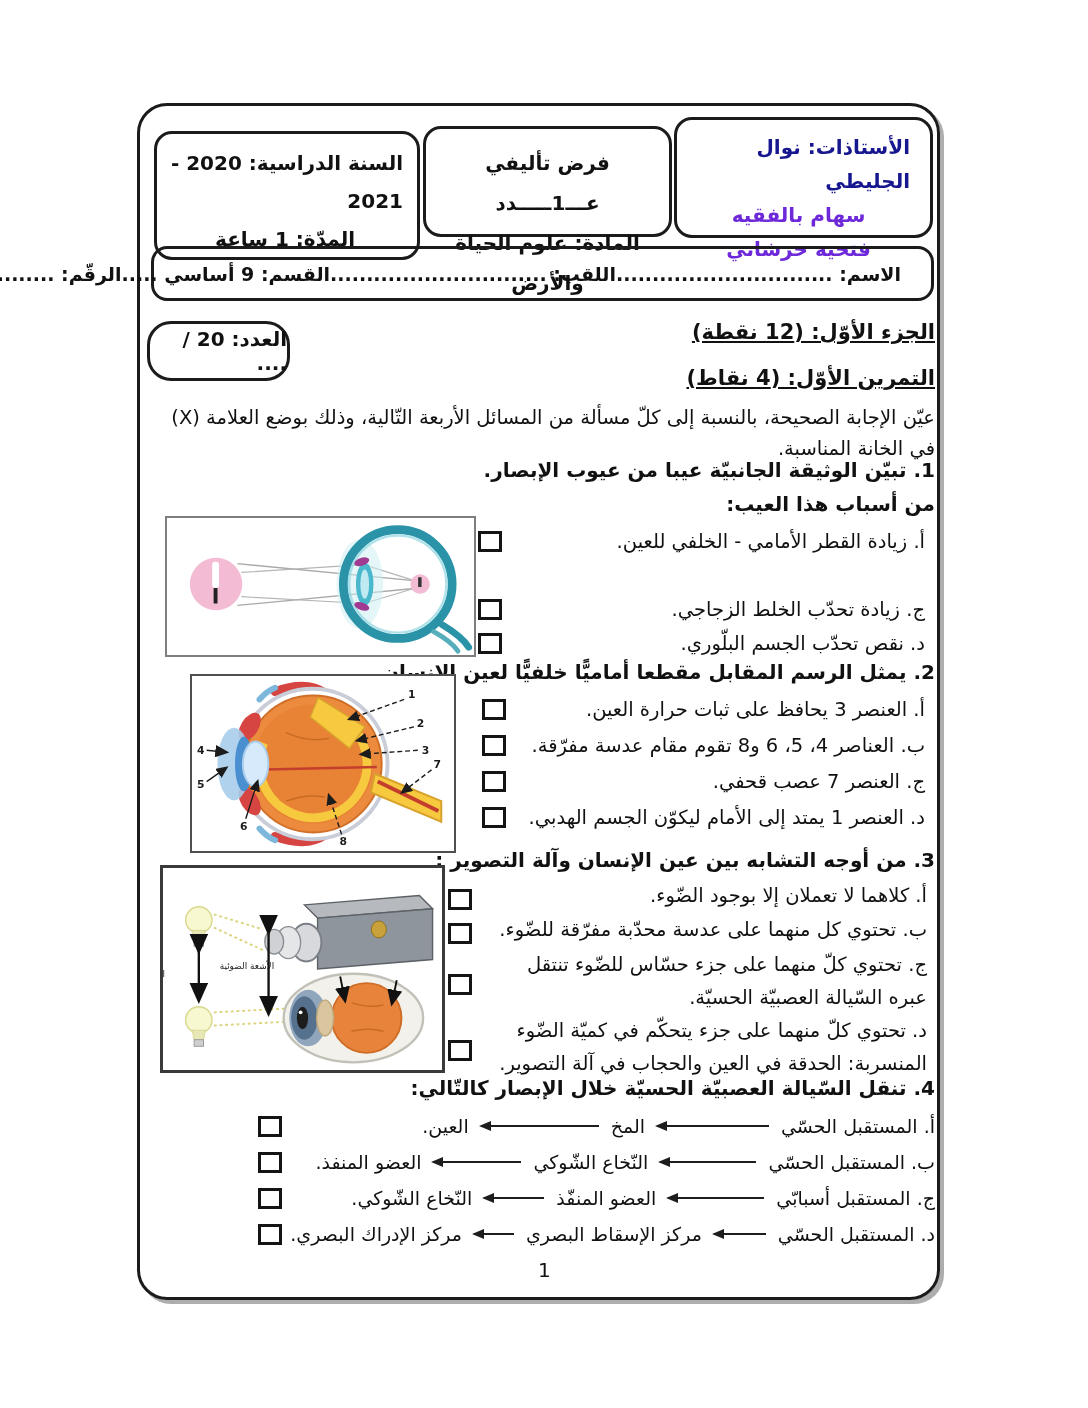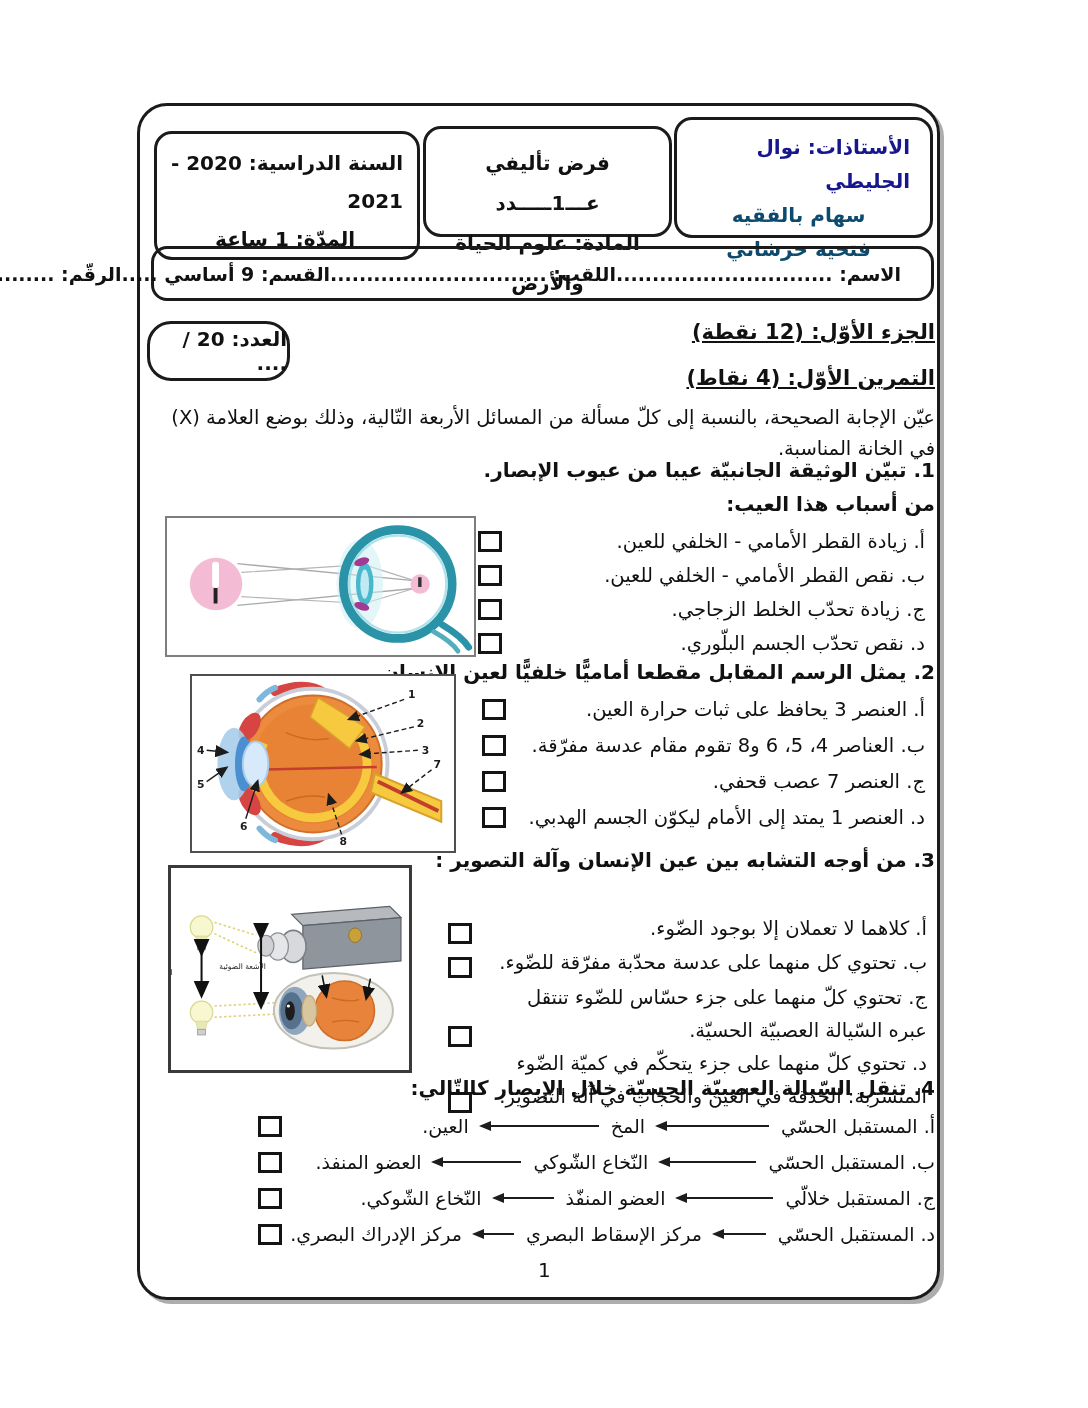--- a/index.html
+++ b/index.html
@@ -4,21 +4,21 @@
 <style>
   html,body{margin:0;padding:0;background:#ffffff;}
   .page{position:relative;width:1088px;height:1408px;background:#fff;overflow:hidden;
         font-family:"DejaVu Sans","Liberation Sans",sans-serif;color:#111;}
   .outer{position:absolute;left:137px;top:103px;width:797px;height:1191px;
          border:3px solid #1b1b1b;border-radius:30px;box-shadow:4px 4px 0 #adadad;}
   .hdr-box{position:absolute;border:3px solid #1b1b1b;border-radius:18px;background:#fff;
            box-sizing:border-box;font-weight:bold;}
   .teachers-box{left:674px;top:117px;width:259px;height:121px;padding:10px 20px 0 10px;}
   .teachers-box div{direction:rtl;text-align:right;font-size:20px;line-height:34px;}
-  .t-line2,.t-line3{color:#0c4a6e;text-align:center !important;}
+  .t-line2,.t-line3{color:#6d28d9;text-align:center !important;}
   .t-line1{color:#16168e;}
   .exam-box{left:423px;top:126px;width:249px;height:111px;padding:14px 10px 0 10px;}
   .exam-box div{direction:rtl;text-align:center;font-size:20px;line-height:40px;}
   .info-box{left:154px;top:131px;width:266px;height:129px;padding:10px 14px 0 10px;}
   .info-box div{direction:rtl;text-align:right;font-size:20px;line-height:38px;}
   .info-duration{padding-right:48px;}
   .name-bar{position:absolute;left:151px;top:246px;width:783px;height:55px;
             border:3px solid #1b1b1b;border-radius:16px;box-sizing:border-box;
             display:flex;flex-direction:row-reverse;align-items:center;
             justify-content:space-between;padding:0 30px;}
@@ -40,36 +40,36 @@
   .q2t{top:660px;}
   .q3t{top:848px;}
   .q4t{top:1076px;text-align:center;}
   .opt-row{position:absolute;display:flex;justify-content:space-between;
            align-items:center;}
   .opt-row .opt-text{direction:rtl;text-align:right;font-size:19.5px;line-height:31px;}
   .checkbox{width:18px;height:15px;border:3px solid #141414;background:#fff;
             flex:0 0 auto;}
   .q1r{left:478px;width:447px;height:30px;}
   .q2r{left:482px;width:443px;height:30px;}
-  .q3r{left:448px;width:479px;align-items:flex-end;margin-top:33px;}
+  .q3r{left:448px;width:479px;align-items:center;}
   .q3r .checkbox{margin-top:7px;}
   .q3r .opt-text{max-width:442px;}
   .chain-row{position:absolute;left:258px;width:677px;height:32px;display:flex;
              justify-content:space-between;align-items:center;}
   .chain{display:flex;direction:rtl;align-items:center;gap:12px;}
   .chain span.word{font-size:19px;white-space:nowrap;}
   .chain .lead{font-weight:normal;}
   .arrow{position:relative;display:inline-block;height:0;border-top:2px solid #1d1d1d;}
   .arrow::before{content:"";position:absolute;left:-2px;top:-6px;width:0;height:0;
                  border-top:5px solid transparent;border-bottom:5px solid transparent;
                  border-right:12px solid #1d1d1d;}
   .fig{position:absolute;background:#fff;box-sizing:border-box;}
   .fig1{left:165px;top:516px;width:311px;height:141px;border:2px solid #7e7e7e;}
   .fig2{left:190px;top:674px;width:266px;height:179px;border:2px solid #4f4f4f;}
-  .fig3{left:160px;top:865px;width:244px;height:208px;border:3px solid #3a3a3a;margin-left:8px;}
+  .fig3{left:160px;top:865px;width:285px;height:208px;border:3px solid #3a3a3a;}
   .fig svg{display:block;width:100%;height:100%;}
   .pageno{position:absolute;left:538px;top:1258px;font-size:20px;}
 </style>
 </head>
 <body>
 
 <div class="page">
   <div class="outer"></div>
 
   <div class="hdr-box teachers-box">
@@ -99,24 +99,20 @@
 
   <div class="heading h-part">الجزء الأوّل: (12 نقطة)</div>
   <div class="heading h-ex">التمرين الأوّل: (4 نقاط)</div>
   <div class="instruction">عيّن الإجابة الصحيحة، بالنسبة إلى كلّ مسألة من المسائل الأربعة التّالية، وذلك بوضع العلامة (X) في الخانة المناسبة.</div>
 
   <div class="q-title q1t">1. تبيّن الوثيقة الجانبيّة عيبا من عيوب الإبصار.</div>
   <div class="q-title q1s">من أسباب هذا العيب:</div>
   <div class="opt-row q1r" style="top:526px">
     <div class="checkbox"></div>
     <div class="opt-text">أ. زيادة القطر الأمامي - الخلفي للعين.</div>
-  </div>
-  <div class="opt-row q1r" style="top:560px">
-    <div class="checkbox"></div>
-    <div class="opt-text">ب. نقص القطر الأمامي - الخلفي للعين.</div>
   </div>
   <div class="opt-row q1r" style="top:594px">
     <div class="checkbox"></div>
     <div class="opt-text">ج. زيادة تحدّب الخلط الزجاجي.</div>
   </div>
   <div class="opt-row q1r" style="top:628px">
     <div class="checkbox"></div>
     <div class="opt-text">د. نقص تحدّب الجسم البلّوري.</div>
   </div>
 
@@ -287,21 +283,21 @@
       <span class="word lead">ب. المستقبل الحسّي</span>
       <span class="arrow" style="width:96px"></span>
       <span class="word">النّخاع الشّوكي</span>
       <span class="arrow" style="width:88px"></span>
       <span class="word">العضو المنفذ.</span>
     </div>
   </div>
   <div class="chain-row" style="top:1182px">
     <div class="checkbox"></div>
     <div class="chain">
-      <span class="word lead">ج. المستقبل خلالّي</span>
+      <span class="word lead">ج. المستقبل أسبابّي</span>
       <span class="arrow" style="width:96px"></span>
       <span class="word">العضو المنفّذ</span>
       <span class="arrow" style="width:60px"></span>
       <span class="word">النّخاع الشّوكي.</span>
     </div>
   </div>
   <div class="chain-row" style="top:1218px">
     <div class="checkbox"></div>
     <div class="chain">
       <span class="word lead">د. المستقبل الحسّي</span>

